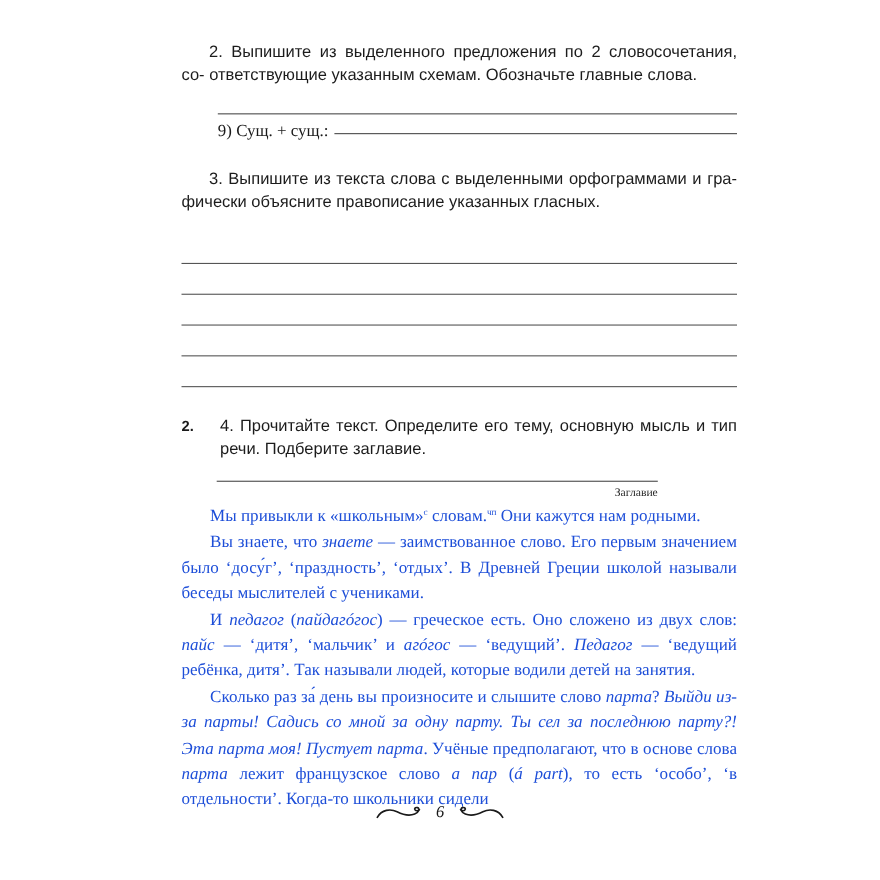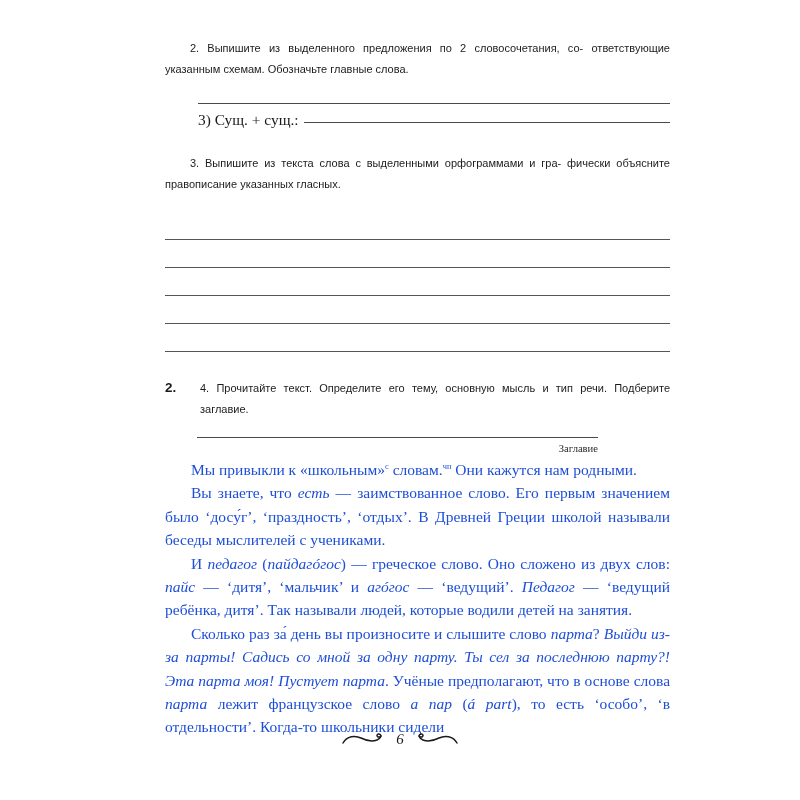--- a/index.html
+++ b/index.html
@@ -23,21 +23,21 @@
   .content {
     position: absolute;
     left: 165px;
     top: 38px;
     width: 505px;
   }
 
   
   .task-text {
     font-family: "Liberation Sans", sans-serif;
-    font-size: 11px;
+    font-size: 15px;
     line-height: 20.5px;
     text-align: justify;
     color: #1c1c1c;
     hyphens: manual;
   }
   .task-text .indent {
     display: inline-block;
     width: 25px;
   }
 
@@ -168,21 +168,21 @@
     <div class="task-text">
       <span class="indent"></span><span>2. Выпишите из выделенного предложения по 2 словосочетания, со-</span>
       <span>ответствующие указанным схемам. Обозначьте главные слова.</span>
     </div>
 
     <div class="schema-list">
       <div class="schema-row">
         <span class="schema-rule"></span>
       </div>
       <div class="schema-row">
-        <span class="schema-label">3) Сущ. + сущ.:</span>
+        <span class="schema-label">9) Сущ. + сущ.:</span>
         <span class="schema-rule"></span>
       </div>
     </div>
 
     <div class="task-text" style="margin-top:20px;">
       <span class="indent"></span><span>3. Выпишите из текста слова с выделенными орфограммами и гра-</span>
       <span>фически объясните правописание указанных гласных.</span>
     </div>
 
     <div class="blank-lines">
@@ -202,23 +202,23 @@
     </div>
 
     <div class="title-slot">
       <div class="title-rule"></div>
       <div class="title-caption">Заглавие</div>
     </div>
 
     <div class="passage">
       <p><span>Мы привыкли к «школьным»</span><sup>с</sup><span> словам.</span><sup>чп</sup><span> Они кажутся нам родными.</span></p>
 
-      <p><span>Вы знаете, что </span><i>есть</i><span> — заимствованное слово. Его первым значением было ‘досу́г’, ‘праздность’, ‘отдых’. В Древней Греции школой называли беседы мыслителей с учениками.</span></p>
-
-      <p><span>И </span><i>педагог</i><span> (</span><i>пайдагóгос</i><span>) — греческое слово. Оно сложено из двух слов: </span><i>пайс</i><span> — ‘дитя’, ‘мальчик’ и </span><i>агóгос</i><span> — ‘ведущий’. </span><i>Педагог</i><span> — ‘ведущий ребёнка, дитя’. Так называли людей, которые водили детей на занятия.</span></p>
+      <p><span>Вы знаете, что </span><i>знаете</i><span> — заимствованное слово. Его первым значением было ‘досу́г’, ‘праздность’, ‘отдых’. В Древней Греции школой называли беседы мыслителей с учениками.</span></p>
+
+      <p><span>И </span><i>педагог</i><span> (</span><i>пайдагóгос</i><span>) — греческое есть. Оно сложено из двух слов: </span><i>пайс</i><span> — ‘дитя’, ‘мальчик’ и </span><i>агóгос</i><span> — ‘ведущий’. </span><i>Педагог</i><span> — ‘ведущий ребёнка, дитя’. Так называли людей, которые водили детей на занятия.</span></p>
 
       <p><span>Сколько раз за́ день вы произносите и слышите слово </span><i>парта</i><span>? </span><i>Выйди из-за парты! Садись со мной за одну парту. Ты сел за последнюю парту?! Эта парта моя! Пустует парта</i><span>. Учёные предполагают, что в основе слова </span><i>парта</i><span> лежит французское слово </span><i>а пар</i><span> (</span><i>á part</i><span>), то есть ‘особо’, ‘в отдельности’. Когда-то школьники сидели</span></p>
     </div>
 
   </div>
 
   <div class="footer">
     <svg class="swash" width="46" height="16" viewBox="0 0 46 16">
       <path d="M2 11 C6 4, 14 3, 20 6 C25 8.5, 31 10, 36 8 C40 6.5, 41 3, 38.5 2.2 C36.5 1.6, 35.3 3.2, 36.4 4.4 C37.3 5.4, 39.2 5.2, 40.3 4" fill="none" stroke="#1a1a1a" stroke-width="1.5" stroke-linecap="round"></path>
     </svg>

